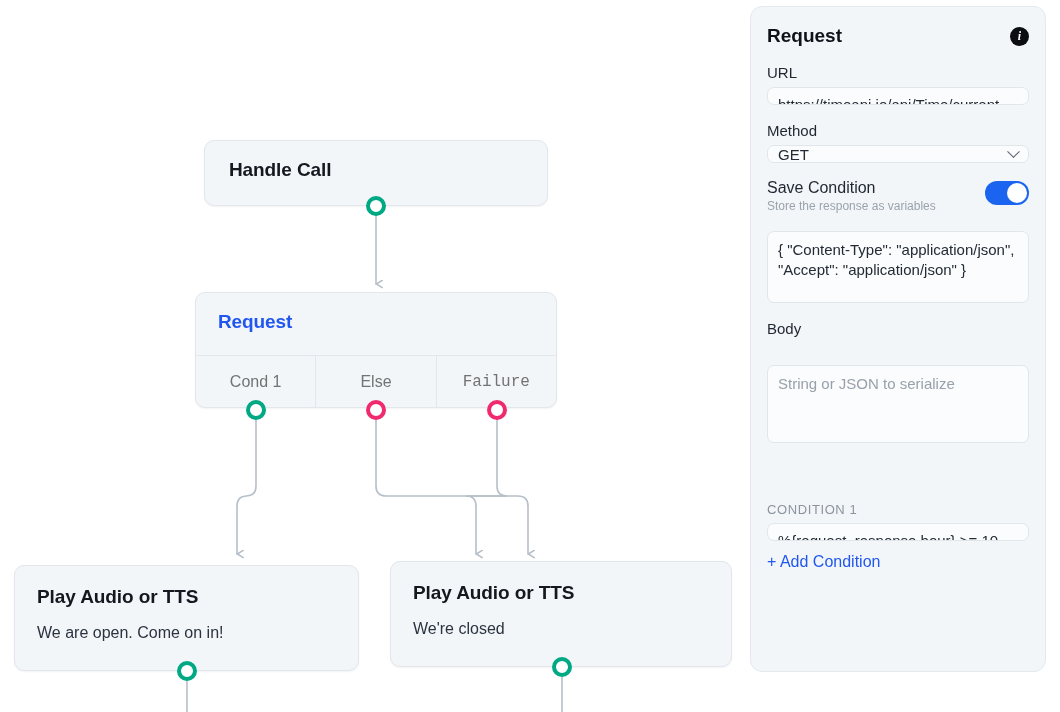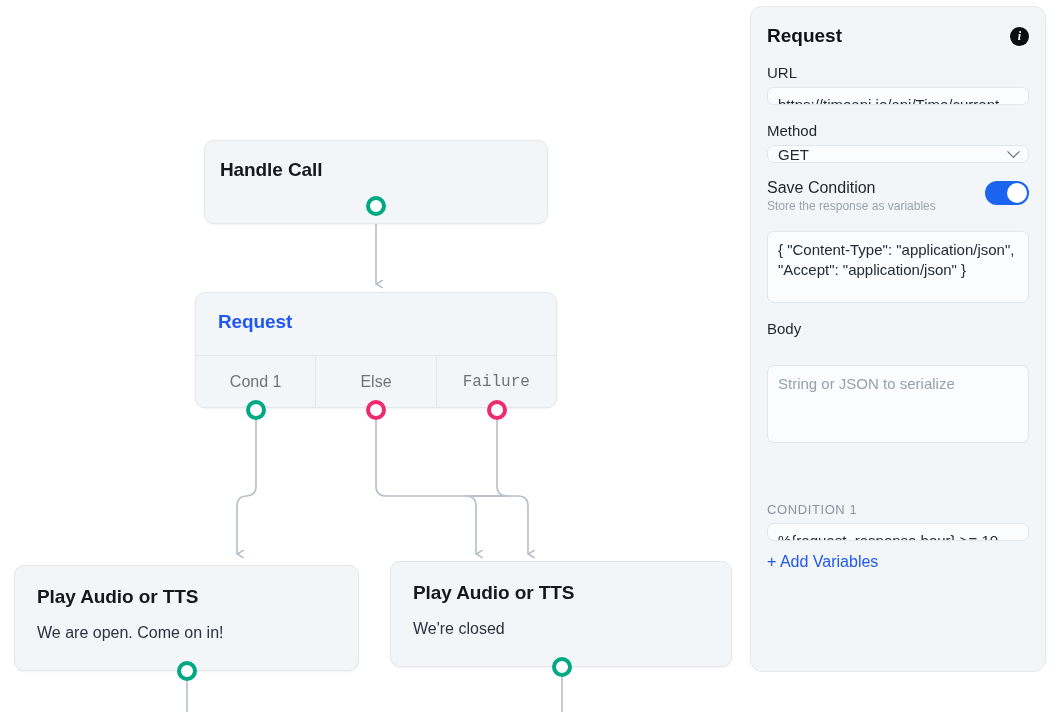--- a/index.html
+++ b/index.html
@@ -30,21 +30,21 @@
     letter-spacing: -.1px;
   }
   .node-title.accent { color: #2157ef; }
   .node-sub {
     font-size: 16px;
     color: #2b3340;
     font-weight: normal;
   }
 
   
-  #node-handle-call { left: 204px; top: 140px; width: 344px; height: 84px; padding: 18px 15px; }
+  #node-handle-call { left: 204px; top: 140px; width: 344px; height: 66px; padding: 18px 24px; }
 
   
   #node-request { left: 195px; top: 292px; width: 362px; height: 116px; padding: 0; }
   #node-request .req-head { height: 62px; padding: 18px 22px; }
   #node-request .req-ports { display: flex; height: 53px; border-top: 1px solid #e2e7ec; }
   #node-request .req-port {
     flex: 1 1 0;
     display: flex; align-items: center; justify-content: center;
     font-size: 16px; color: #737373;
     border-right: 1px solid #e2e7ec;
@@ -253,17 +253,17 @@
     <div class="row-block">
       <div class="field-label">Body</div>
       <div class="textarea-input tall placeholder">String or JSON to serialize</div>
     </div>
 
     <div class="spacer-lg"></div>
 
     <div class="row-block">
       <div class="field-label small-caps">CONDITION 1</div>
       <div class="text-input">%{request_response.hour} &gt;= 10</div>
-      <div class="link-btn">+ Add Variables</div>
+      <div class="link-btn">+ Add Condition</div>
     </div>
 
   </div>
 </div>
 
 </body></html>

